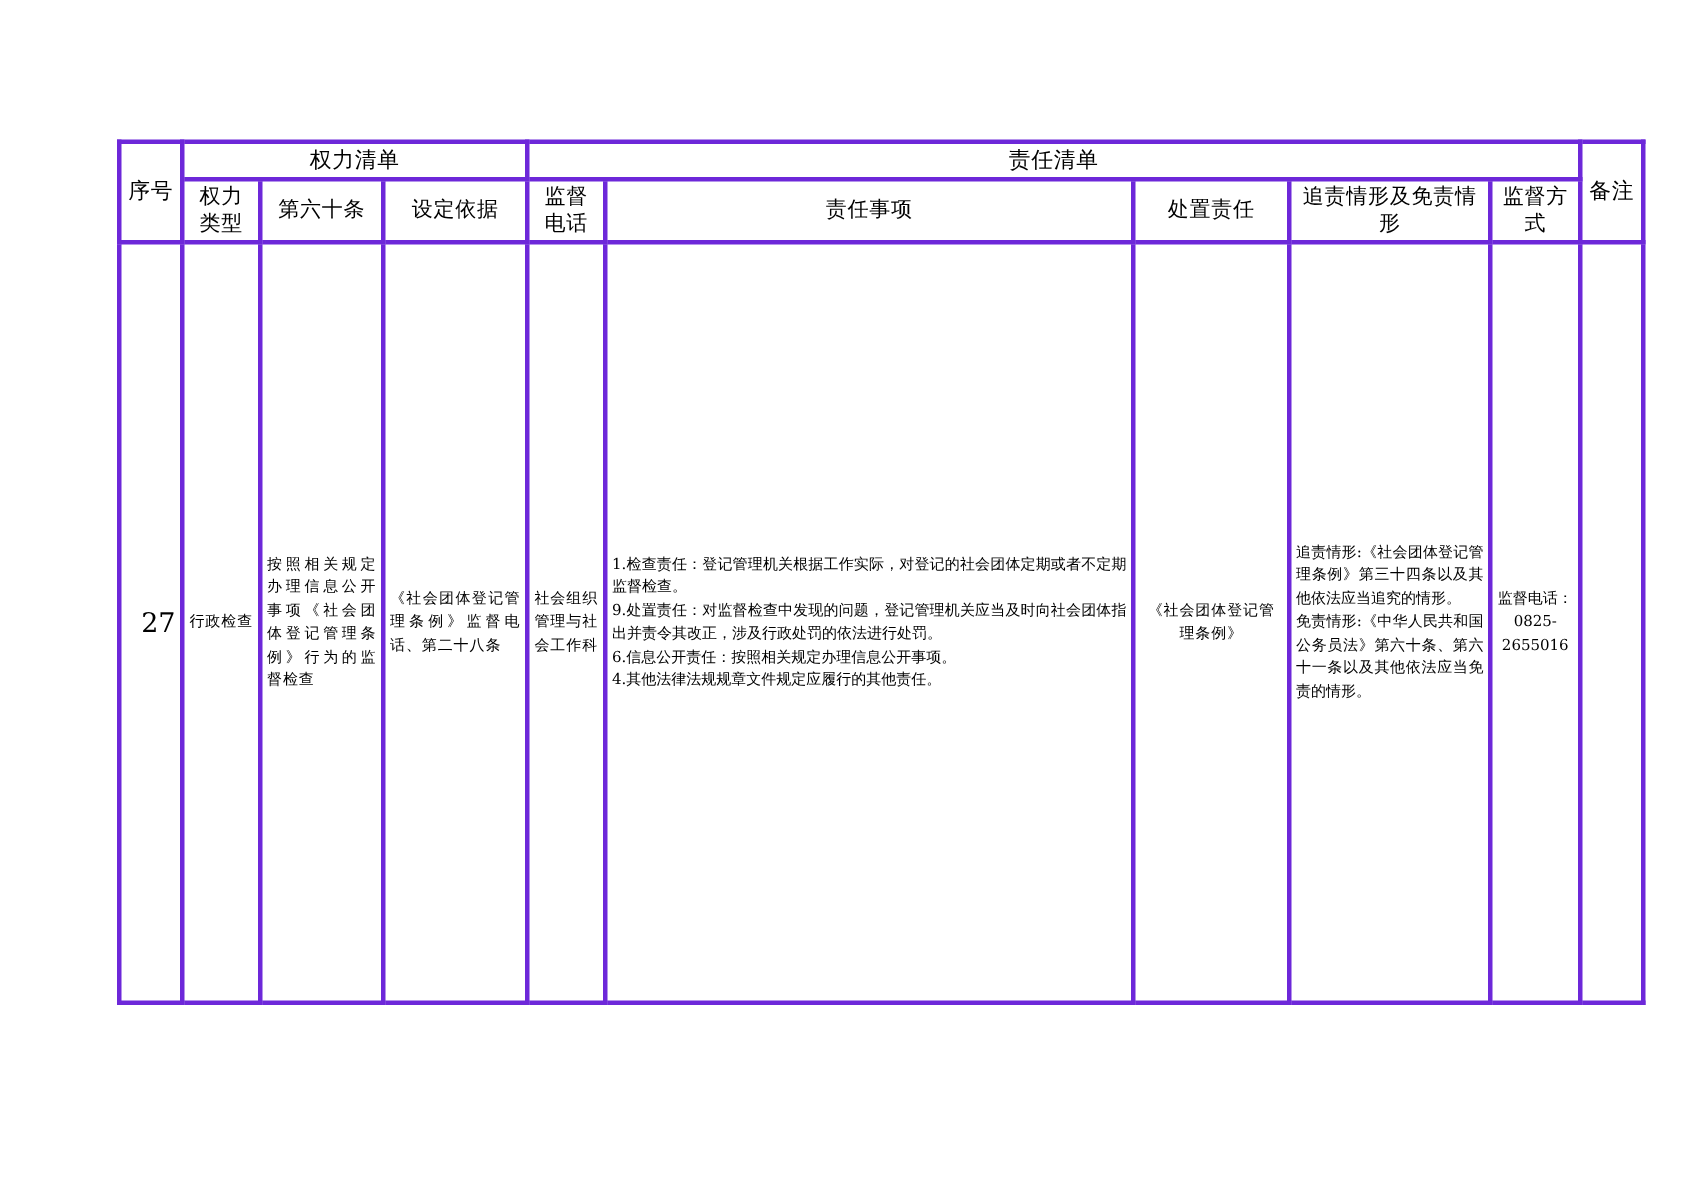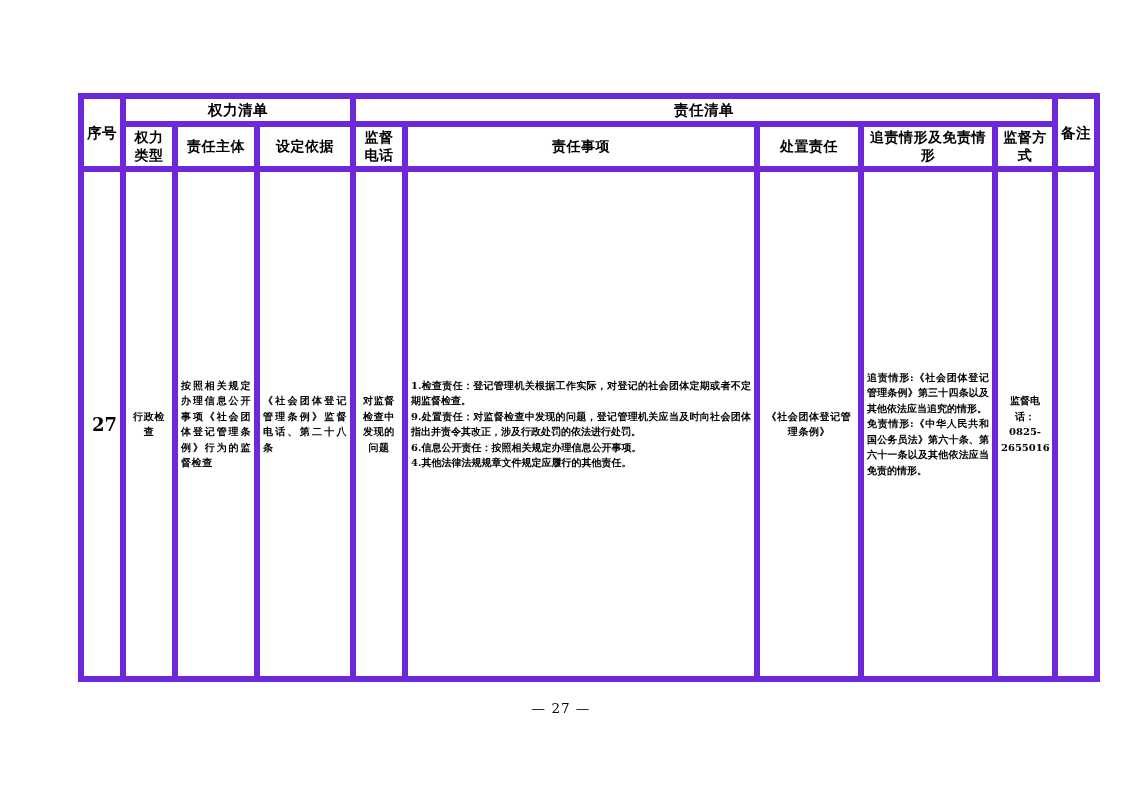--- a/index.html
+++ b/index.html
@@ -24,24 +24,24 @@
   }
   table.doc {
     position: absolute;
     left: 78px;
     top: 93px;
     width: 966px;
     border-collapse: collapse;
     table-layout: fixed;
   }
   table.doc td, table.doc th {
-    border: 6px solid #6d28d9;
+    border: 3px solid #6d28d9;
     vertical-align: middle;
     padding: 2px 3px;
-    font-weight: bold;
+    font-weight: normal;
   }
   .hdr {
     text-align: center;
     font-size: 14.5px;
     line-height: 1.25;
     letter-spacing: 0.5px;
   }
   .hdr-sm {
     text-align: center;
     font-size: 14px;
@@ -105,36 +105,36 @@
       <tr>
         <td rowspan="2" class="hdr">序号</td>
         <td colspan="3" class="hdr">权力清单</td>
         <td colspan="5" class="hdr">责任清单</td>
         <td rowspan="2" class="hdr">
             <div>备注</div>
           </td>
       </tr>
       <tr>
         <td class="hdr-sm">权力类型</td>
-        <td class="hdr-sm">责任主体</td>
+        <td class="hdr-sm">第六十条</td>
         <td class="hdr-sm">设定依据</td>
         <td class="hdr-sm">监督电话</td>
         <td class="hdr-sm">责任事项</td>
         <td class="hdr-sm">处置责任</td>
         <td class="hdr-sm">追责情形及免责情形</td>
         <td class="hdr-sm">监督方式</td>
       </tr>
     </thead>
     <tbody>
       <tr class="body-row">
         <td class="num">27</td>
         <td class="cell cell-center tall">行政检查</td>
         <td class="cell just tall">按照相关规定办理信息公开事项《社会团体登记管理条例》行为的监督检查</td>
         <td class="cell just tall">《社会团体登记管理条例》监督电话、第二十八条</td>
-        <td class="cell cell-center tall">对监督检查中发现的问题</td>
+        <td class="cell cell-center tall">社会组织管理与社会工作科</td>
         <td class="cell">
           <div class="indent-block">
             <p class="just">1.检查责任：登记管理机关根据工作实际，对登记的社会团体定期或者不定期监督检查。</p>
             <p class="just">9.处置责任：对监督检查中发现的问题，登记管理机关应当及时向社会团体指出并责令其改正，涉及行政处罚的依法进行处罚。</p>
             <p class="just">6.信息公开责任：按照相关规定办理信息公开事项。</p>
             <p class="just">4.其他法律法规规章文件规定应履行的其他责任。</p>
           </div>
         </td>
         <td class="cell cell-center tall">《社会团体登记管理条例》</td>
         <td class="cell">
@@ -142,14 +142,13 @@
             <p class="just">追责情形:《社会团体登记管理条例》第三十四条以及其他依法应当追究的情形。</p>
             <p class="just">免责情形:《中华人民共和国公务员法》第六十条、第六十一条以及其他依法应当免责的情形。</p>
           </div>
         </td>
         <td class="cell cell-center">监督电话：0825-2655016</td>
         <td class="cell"></td>
       </tr>
     </tbody>
   </table>
 
-  <div class="pnum">— 27 —</div>
 </div>
 
 </body></html>

